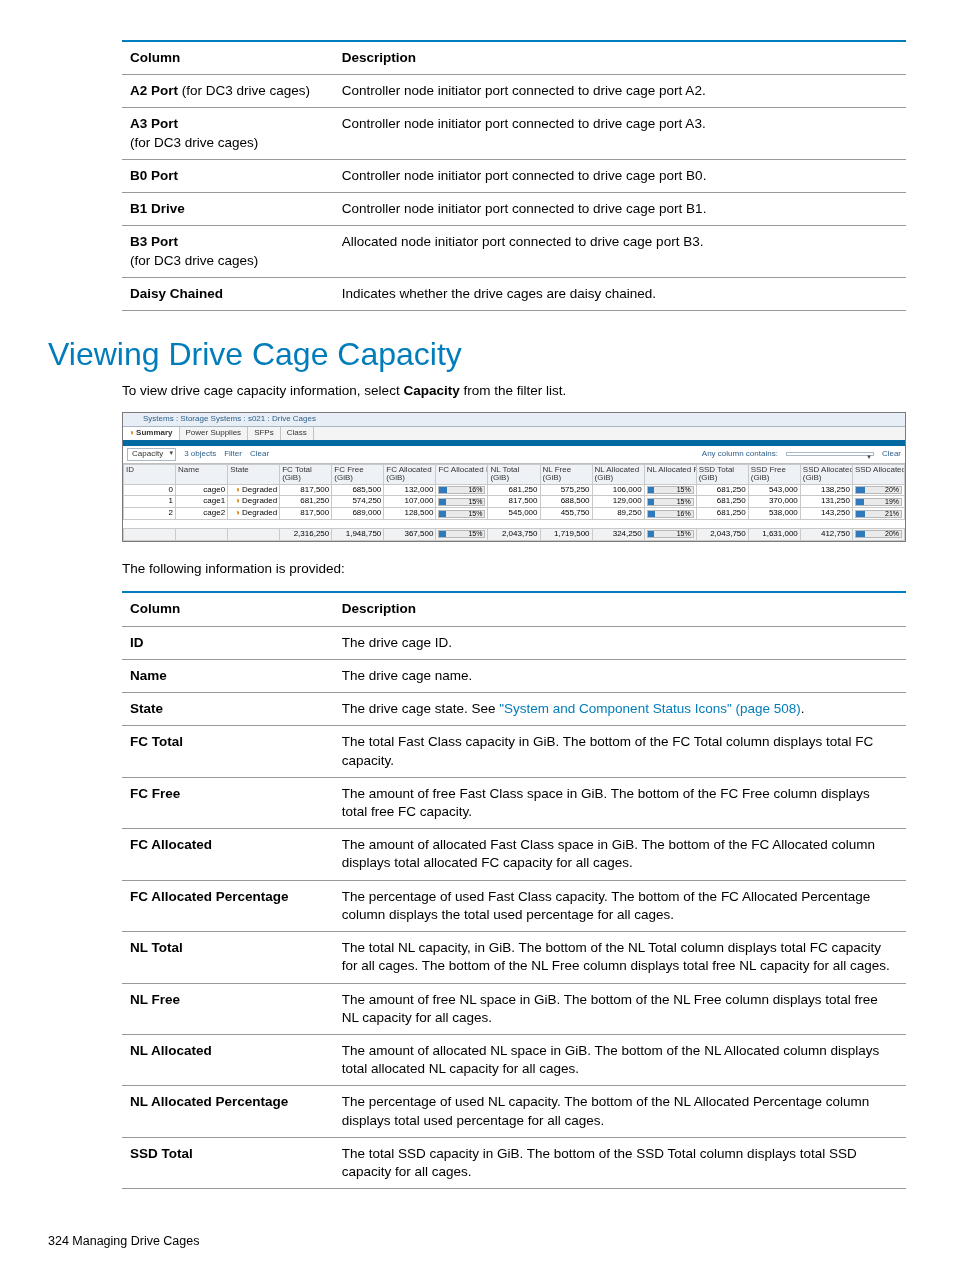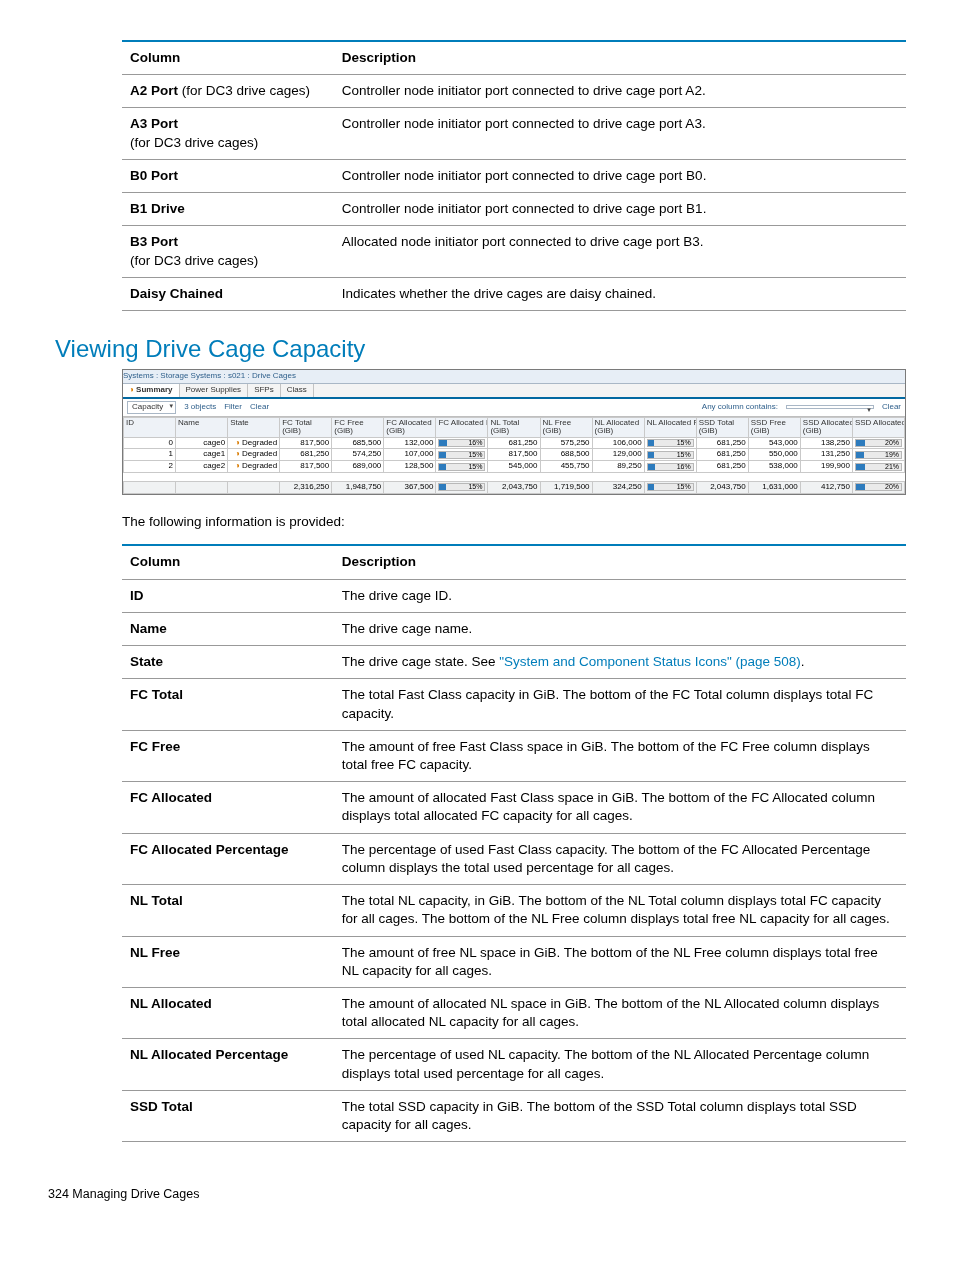--- a/index.html
+++ b/index.html
@@ -32,42 +32,42 @@
   }
   table.ports col.c1 { width: 27%; }
   table.ports col.c2 { width: 73%; }
   .b { font-weight: bold; }
 
   
   h2.section {
     clear: both;
     color: #007dba;
     font-weight: normal;
-    font-size: 24px;
-    margin: 22px 0 4px 7px;
+    font-size: 32px;
+    margin: 22px 0 4px 0;
   }
   p.intro { margin: 6px 0 12px 0; }
 
   
   .shot {
     border: 1px solid #7a7a7a;
     font-size: 8px;
     line-height: 1.1;
     background: #fff;
     margin-bottom: 18px;
   }
   .shot-title {
     background: #e7eef6;
     color: #2d5e8a;
-    padding: 2px 0;
+    padding: 2px 20px;
     border-bottom: 1px solid #a9b7c6;
   }
   .shot-tabs {
     display: flex;
-    border-bottom: 2px solid #0369a1;
+    border-bottom: 6px solid #0369a1;
     background: #f4f4f4;
   }
   .shot-tab {
     padding: 2px 6px;
     border-right: 1px solid #c3c3c3;
     color: #333;
   }
   .shot-tab.active { background: #fff; font-weight: bold; }
   .shot-toolbar {
     display: flex;
@@ -191,20 +191,23 @@
         <tr>
           <td><b>Daisy Chained</b></td>
           <td>Indicates whether the drive cages are daisy chained.</td>
         </tr>
       </tbody>
   </table>
 </div>
 
 <h2 class="section">Viewing Drive Cage Capacity</h2>
 <div class="content">
+  <p class="intro">
+    <span>To view drive cage capacity information, select </span><b>Capacity</b><span> from the filter list.</span>
+  </p>
 
   <div class="shot">
     <div class="shot-title">Systems : Storage Systems : s021 : Drive Cages</div>
     <div class="shot-tabs" id="shot-tabs">
         <div class="shot-tab active"><span class="state-icon">◑</span> Summary</div>
         <div class="shot-tab">Power Supplies</div>
         <div class="shot-tab">SFPs</div>
         <div class="shot-tab">Class</div>
       </div>
     <div class="shot-toolbar">
@@ -286,21 +289,21 @@
             <td>817,500</td>
             <td>688,500</td>
             <td>129,000</td>
             <td>
               <div class="bar">
                 <i style="width:15%"></i>
                 <span>15%</span>
               </div>
             </td>
             <td>681,250</td>
-            <td>550,000</td>
+            <td>370,000</td>
             <td>131,250</td>
             <td>
               <div class="bar">
                 <i style="width:19%"></i>
                 <span>19%</span>
               </div>
             </td>
           </tr>
           <tr>
             <td>2</td>
@@ -319,21 +322,21 @@
             <td>455,750</td>
             <td>89,250</td>
             <td>
               <div class="bar">
                 <i style="width:16%"></i>
                 <span>16%</span>
               </div>
             </td>
             <td>681,250</td>
             <td>538,000</td>
-            <td>199,900</td>
+            <td>143,250</td>
             <td>
               <div class="bar">
                 <i style="width:21%"></i>
                 <span>21%</span>
               </div>
             </td>
           </tr>
           <tr>
             <td colspan="15" style="height:6px;border:none"></td>
           </tr>

